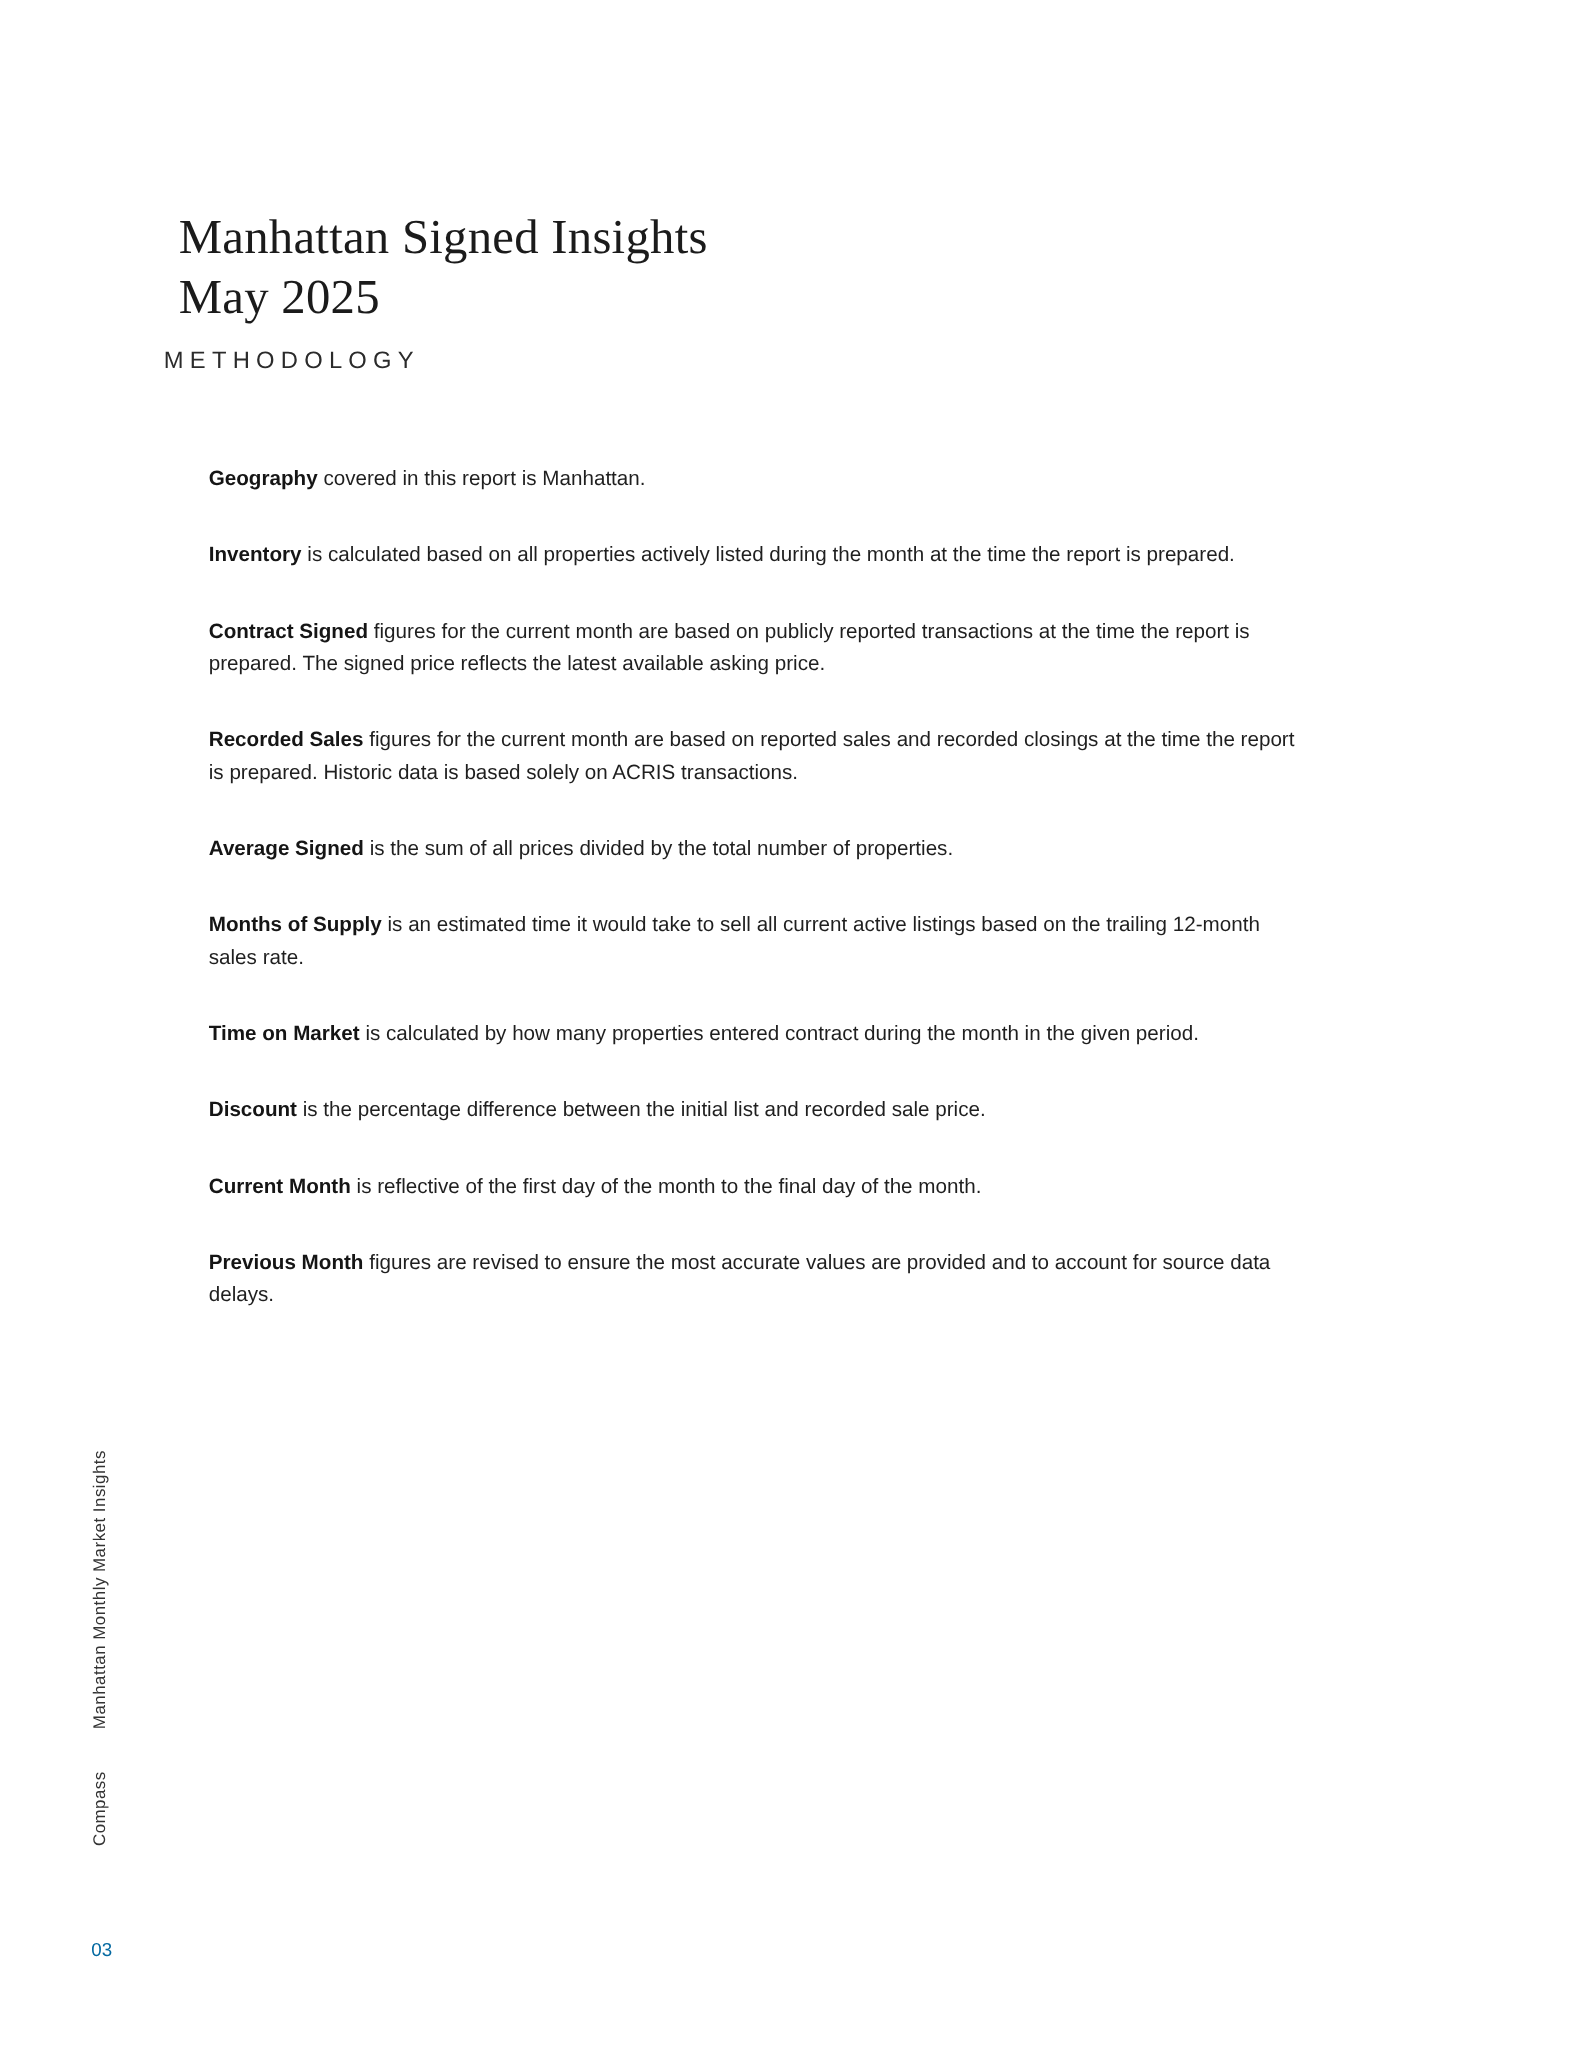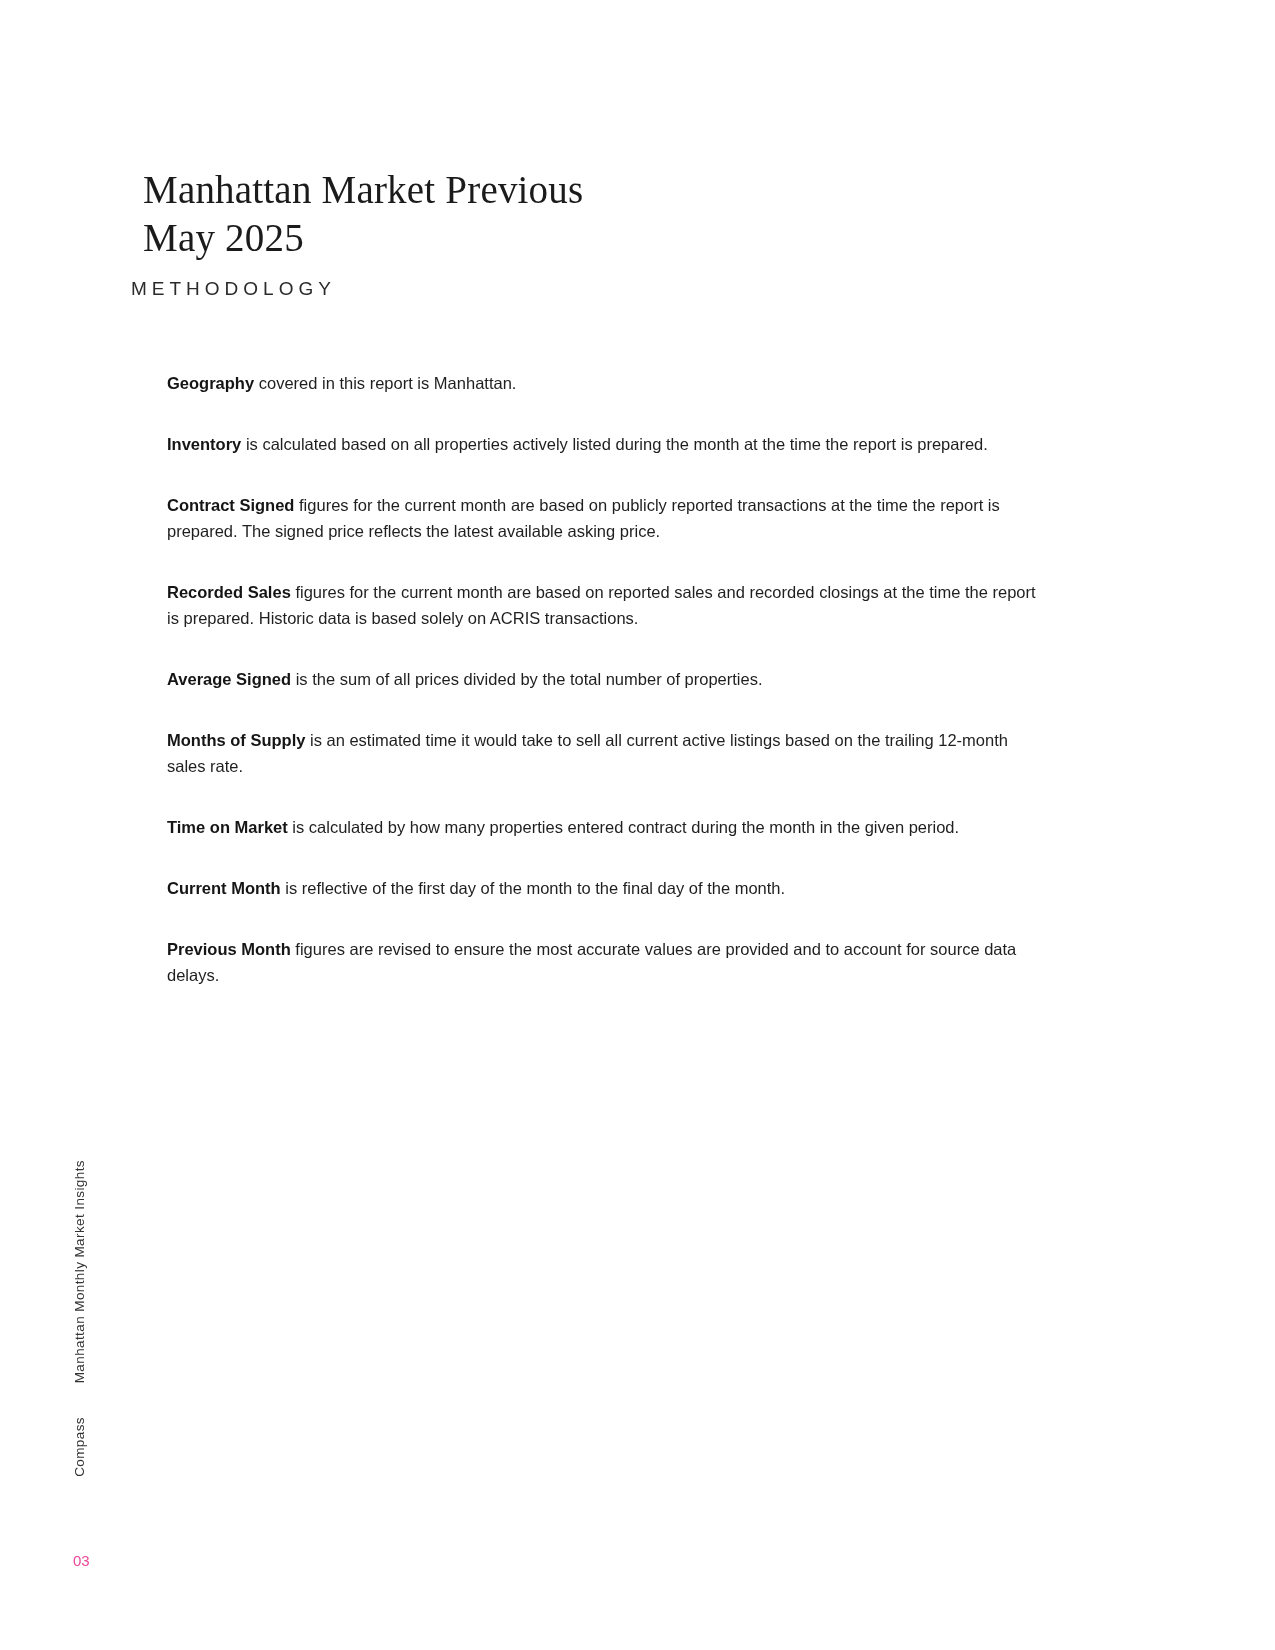--- a/index.html
+++ b/index.html
@@ -65,28 +65,28 @@
   }
 
   .sidebar-report-name { left: 72px; bottom: 267px; }
   .sidebar-brand       { left: 72px; bottom: 173px; }
 
   .page-number {
     position: absolute;
     left: 73px;
     top: 1552px;
     font-size: 15px;
-    color: #ec4899;
+    color: #0369a1;
   }
 </style>
 </head>
 <body>
 
 <h1 class="page-title">
-  <span>Manhattan Market Previous</span><br>
+  <span>Manhattan Signed Insights</span><br>
   <span>May 2025</span>
 </h1>
 
 <div class="section-label">METHODOLOGY</div>
 
 <div class="methodology">
   <p class="item">
     <b class="term">Geography</b>
     <span>covered in this report is Manhattan.</span>
   </p>
@@ -108,20 +108,24 @@
   </p>
   <p class="item">
     <b class="term">Months of Supply</b>
     <span>is an estimated time it would take to sell all current active listings based on the trailing 12-month sales rate.</span>
   </p>
   <p class="item">
     <b class="term">Time on Market</b>
     <span>is calculated by how many properties entered contract during the month in the given period.</span>
   </p>
   <p class="item">
+    <b class="term">Discount</b>
+    <span>is the percentage difference between the initial list and recorded sale price.</span>
+  </p>
+  <p class="item">
     <b class="term">Current Month</b>
     <span>is reflective of the first day of the month to the final day of the month.</span>
   </p>
   <p class="item">
     <b class="term">Previous Month</b>
     <span>figures are revised to ensure the most accurate values are provided and to account for source data delays.</span>
   </p>
 </div>
 
 <div class="sidebar-text sidebar-report-name">Manhattan Monthly Market Insights</div>

